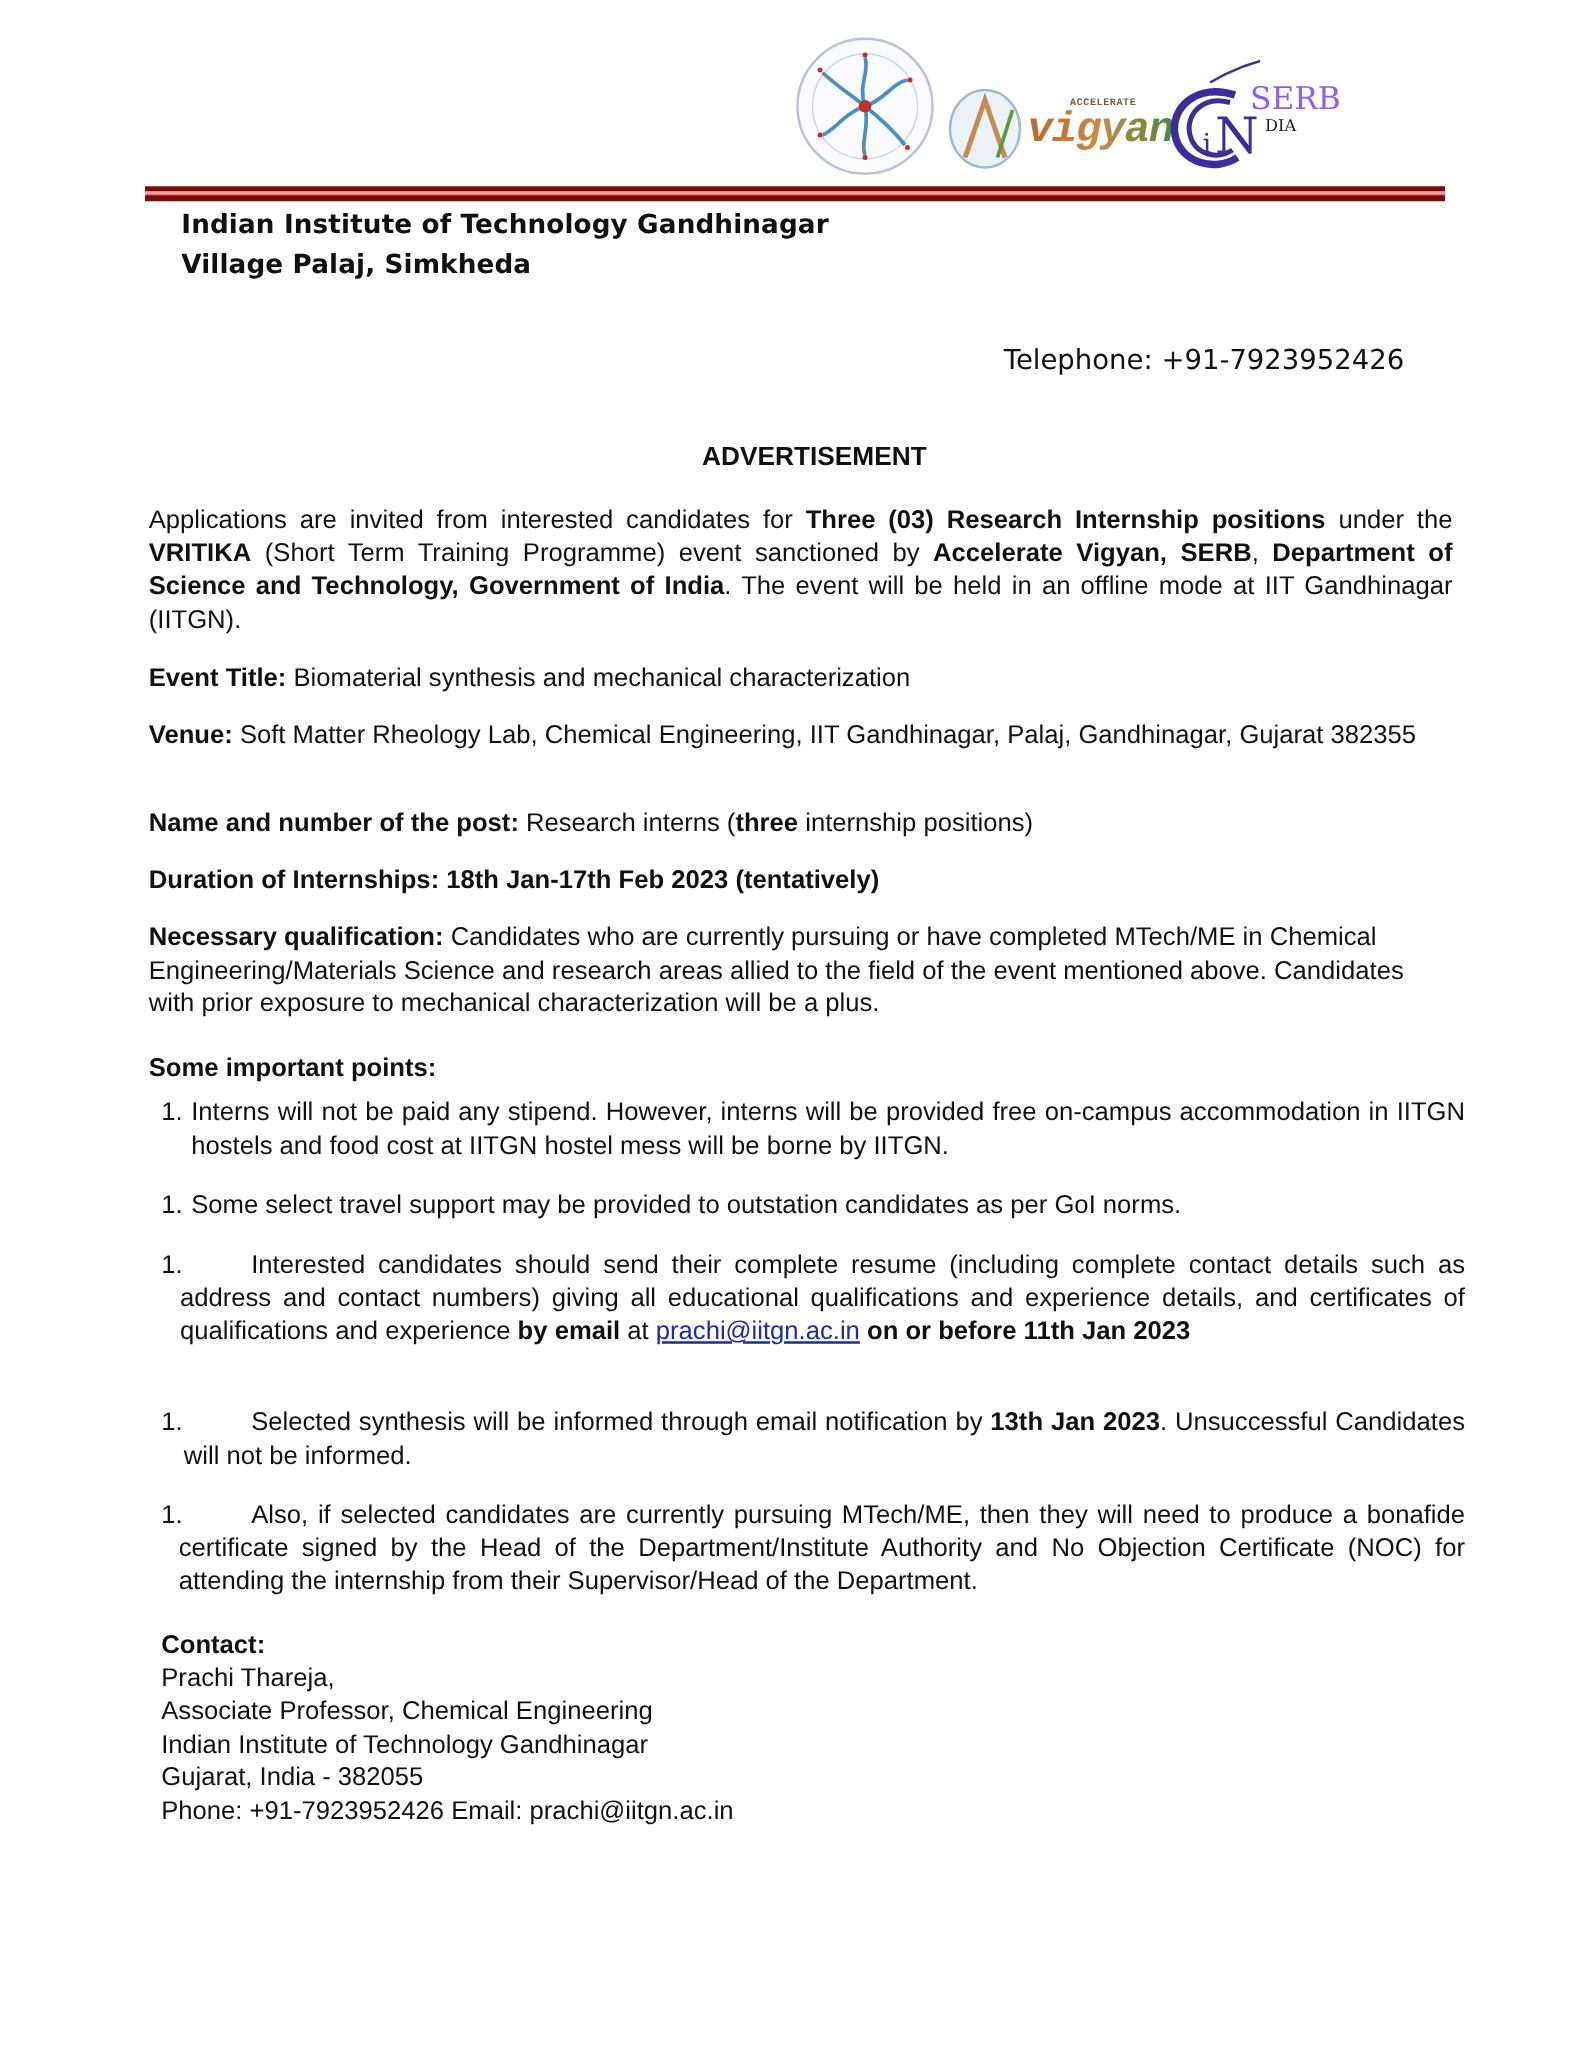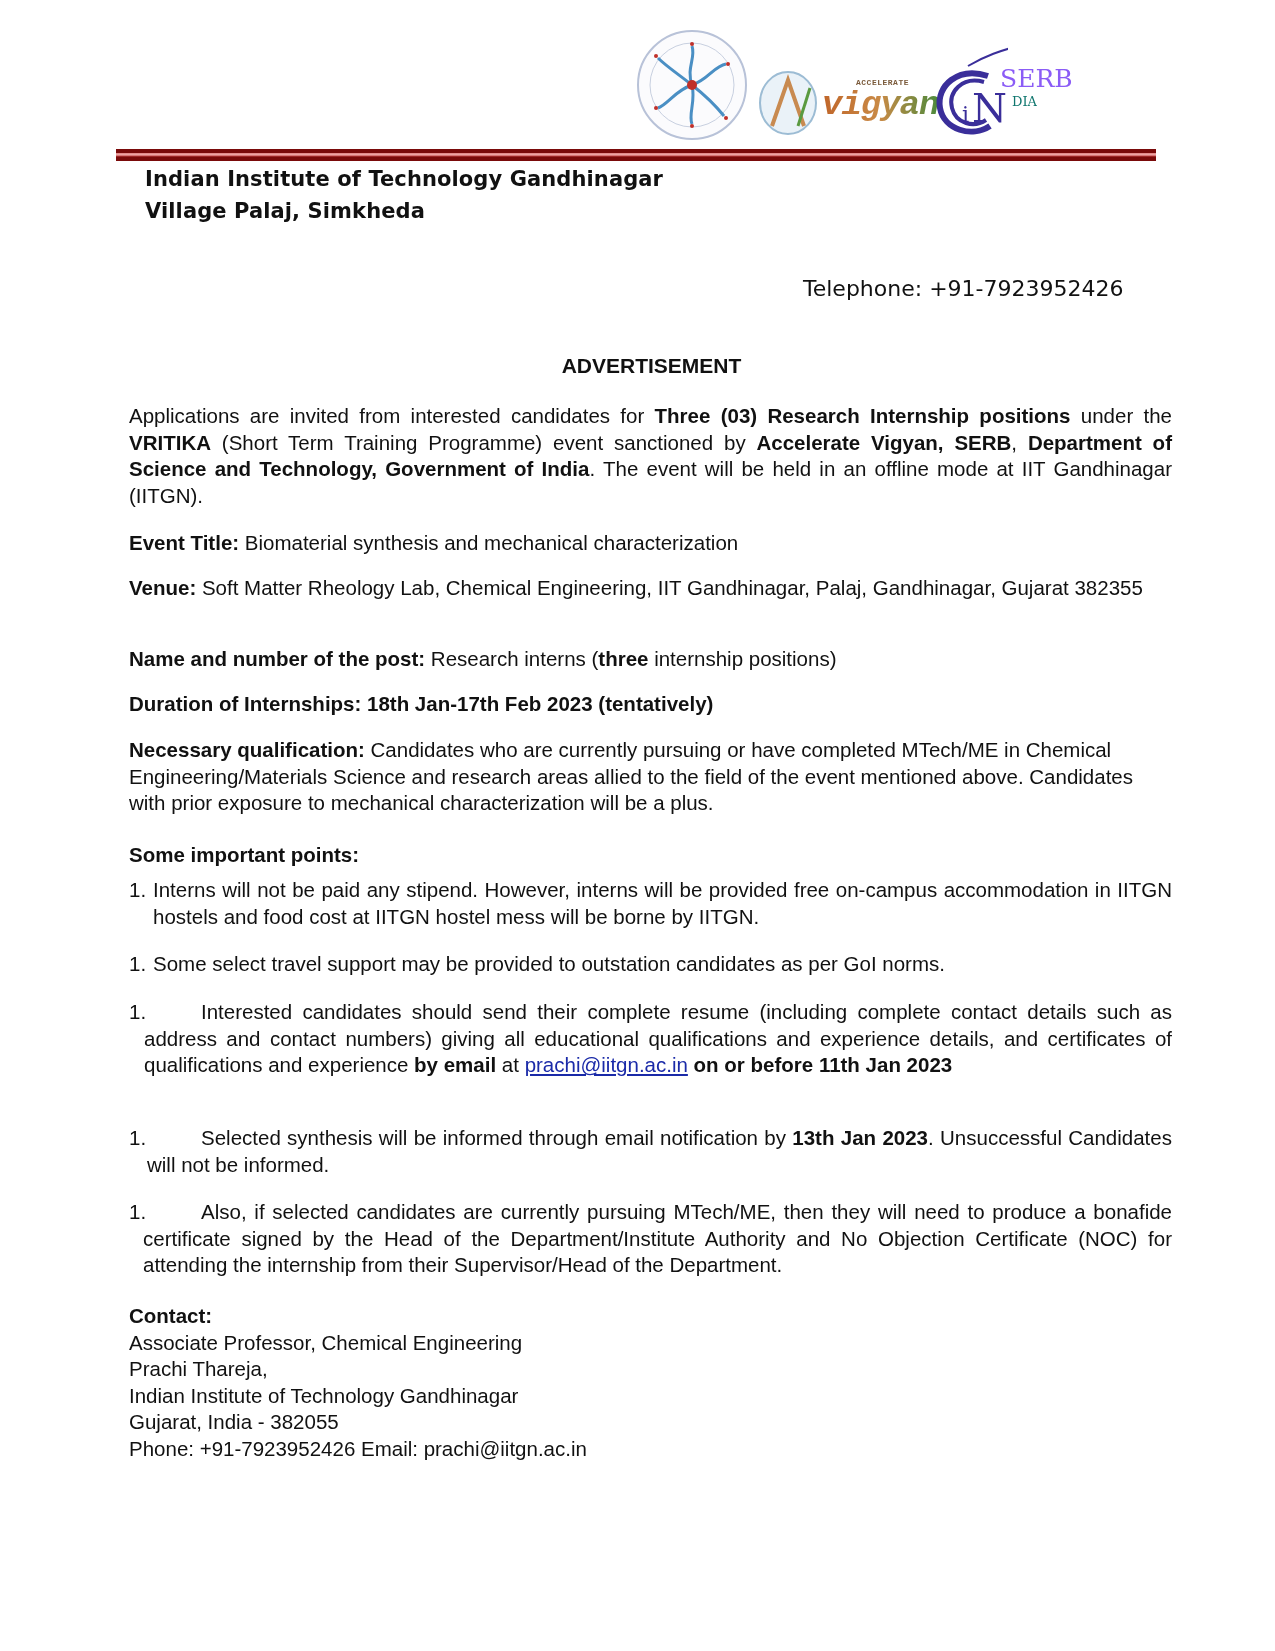--- a/index.html
+++ b/index.html
@@ -10,28 +10,28 @@
   .logo{position:absolute;}
   .iitgn{left:6px;top:4px;width:112px;height:114px;}
   .av{left:128px;top:46px;width:60px;height:66px;}
   .vig{left:190px;top:40px;width:110px;height:72px;font-family:Liberation Mono, monospace;}
   .serb{left:298px;top:22px;width:140px;height:96px;}
   .vig .acc{position:absolute;left:36px;top:14px;font-size:8px;color:#7a5a3a;letter-spacing:0.5px;font-weight:bold;}
   .vig .word{position:absolute;left:2px;top:22px;font-size:34px;font-weight:bold;font-style:italic;
              background:linear-gradient(90deg,#c0662a 0%,#c98a46 50%,#4c8a3c 100%);
              -webkit-background-clip:text;background-clip:text;color:transparent;letter-spacing:-1px;}
   .serb .serb-text{position:absolute;left:72px;top:18px;font-family:"DejaVu Serif", serif;font-size:25px;color:#8b5cf6;}
-  .serb .dia-text{position:absolute;left:84px;top:48px;font-family:"DejaVu Serif", serif;font-size:13px;color:#0f766e;}
+  .serb .dia-text{position:absolute;left:84px;top:48px;font-family:"DejaVu Serif", serif;font-size:13px;color:#0f172a;}
   .rule{left:116px;top:149px;width:1040px;height:12px;
         background:linear-gradient(#7a0a0a 0,#7a0a0a 4px,#e08080 4px,#f2b0b0 6px,#c04040 7px,#7a0a0a 8px,#7a0a0a 12px);}
   .addr{left:145px;top:164px;font-family:"DejaVu Sans", sans-serif;font-weight:bold;font-size:21px;line-height:31.5px;
         letter-spacing:0.1px;color:#111;}
   .tel{left:787px;top:276px;font-family:"DejaVu Sans", sans-serif;font-size:22px;color:#111;margin-left:16px;}
   .title{left:0;width:1303px;text-align:center;top:354px;font-weight:bold;font-size:21px;}
-  .body{left:129px;width:1043px;font-size:20.5px;line-height:26.6px;text-align:justify;}
+  .body{left:119px;width:1043px;font-size:20.5px;line-height:26.6px;text-align:justify;}
   .body b{font-weight:bold;}
   .list{left:129px;width:1043px;font-size:20.5px;line-height:26.6px;text-align:justify;}
   .num{display:inline-block;}
   a.link{color:#1a2aa8;text-decoration:underline;}
   .contact{left:129px;font-size:20.5px;line-height:26.6px;}
 </style>
 </head>
 <body>
 
 <div class="abs logos">
@@ -141,18 +141,18 @@
   <span>Selected synthesis will be informed through email notification by </span><b>13th Jan 2023</b><span>. Unsuccessful Candidates will not be informed.</span>
 </div>
 
 <div class="abs list" style="top:1199px;padding-left:14px;width:1029px;text-indent:58px;">
   <span class="num" style="position:absolute;left:0;text-indent:0;">1.</span>
   <span>Also, if selected candidates are currently pursuing MTech/ME, then they will need to produce a bonafide certificate signed by the Head of the Department/Institute Authority and No Objection Certificate (NOC) for attending the internship from their Supervisor/Head of the Department.</span>
 </div>
 
 <div class="abs contact" style="top:1303px;">
   <div><b>Contact:</b></div>
+  <div>Prachi Thareja,</div>
   <div>Associate Professor, Chemical Engineering</div>
-  <div>Prachi Thareja,</div>
   <div>Indian Institute of Technology Gandhinagar</div>
   <div>Gujarat, India - 382055</div>
   <div>Phone: +91-7923952426 Email: prachi@iitgn.ac.in</div>
 </div>
 
 </body></html>

